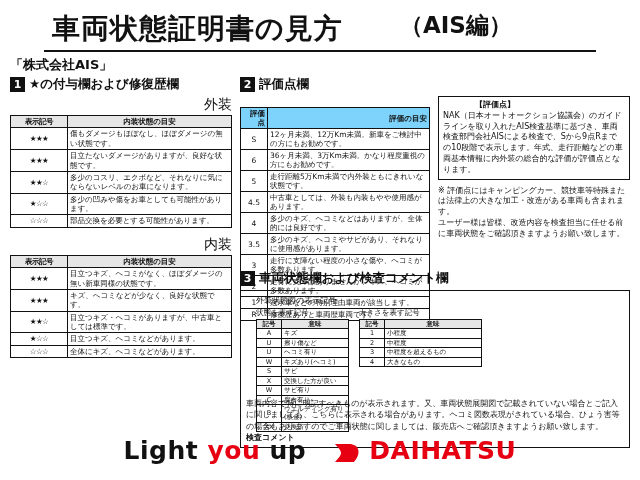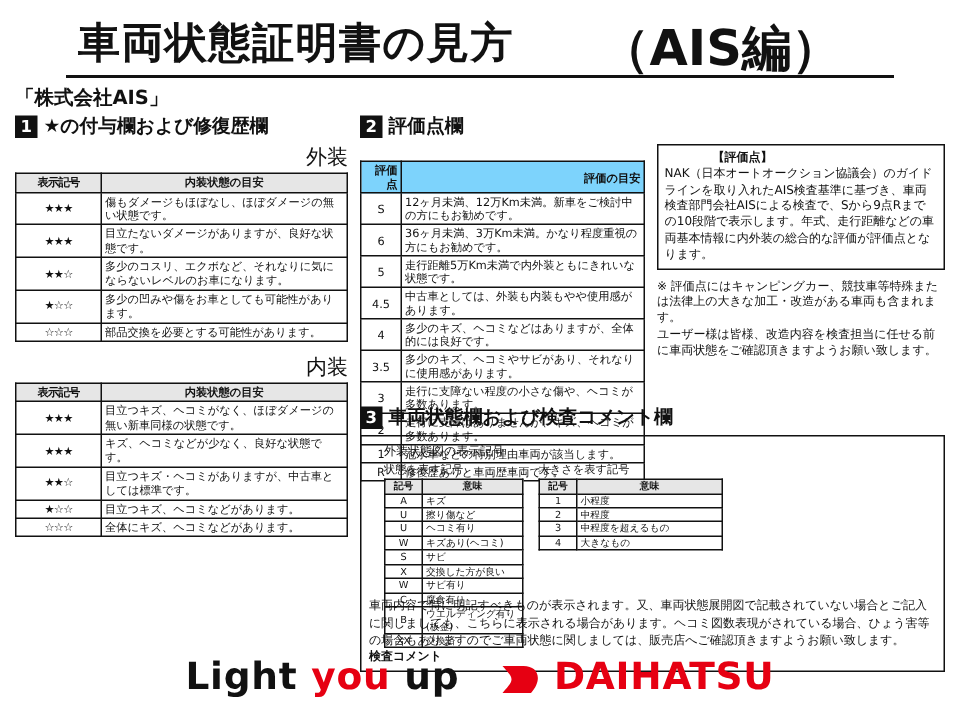--- a/index.html
+++ b/index.html
@@ -20,21 +20,21 @@
   .header-rule{
     position:absolute;left:44px;top:50px;width:552px;height:2px;background:#111;
   }
   .header-title{
     position:absolute;left:52px;top:10px;
     font-size:28px;font-weight:bold;letter-spacing:1px;
     color:#111;
   }
   .header-sub{
     position:absolute;left:400px;top:10px;
-    font-size:33px;font-weight:bold;color:#111;
+    font-size:23px;font-weight:bold;color:#111;
   }
 
   
   .company{
     position:absolute;left:10px;top:56px;
     font-size:13px;font-weight:bold;
   }
 
   
   .numbox{

